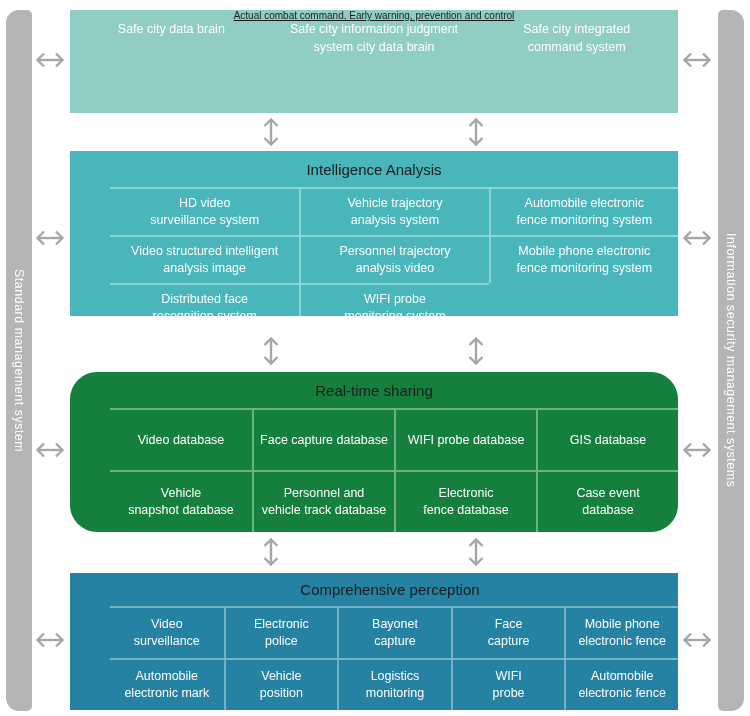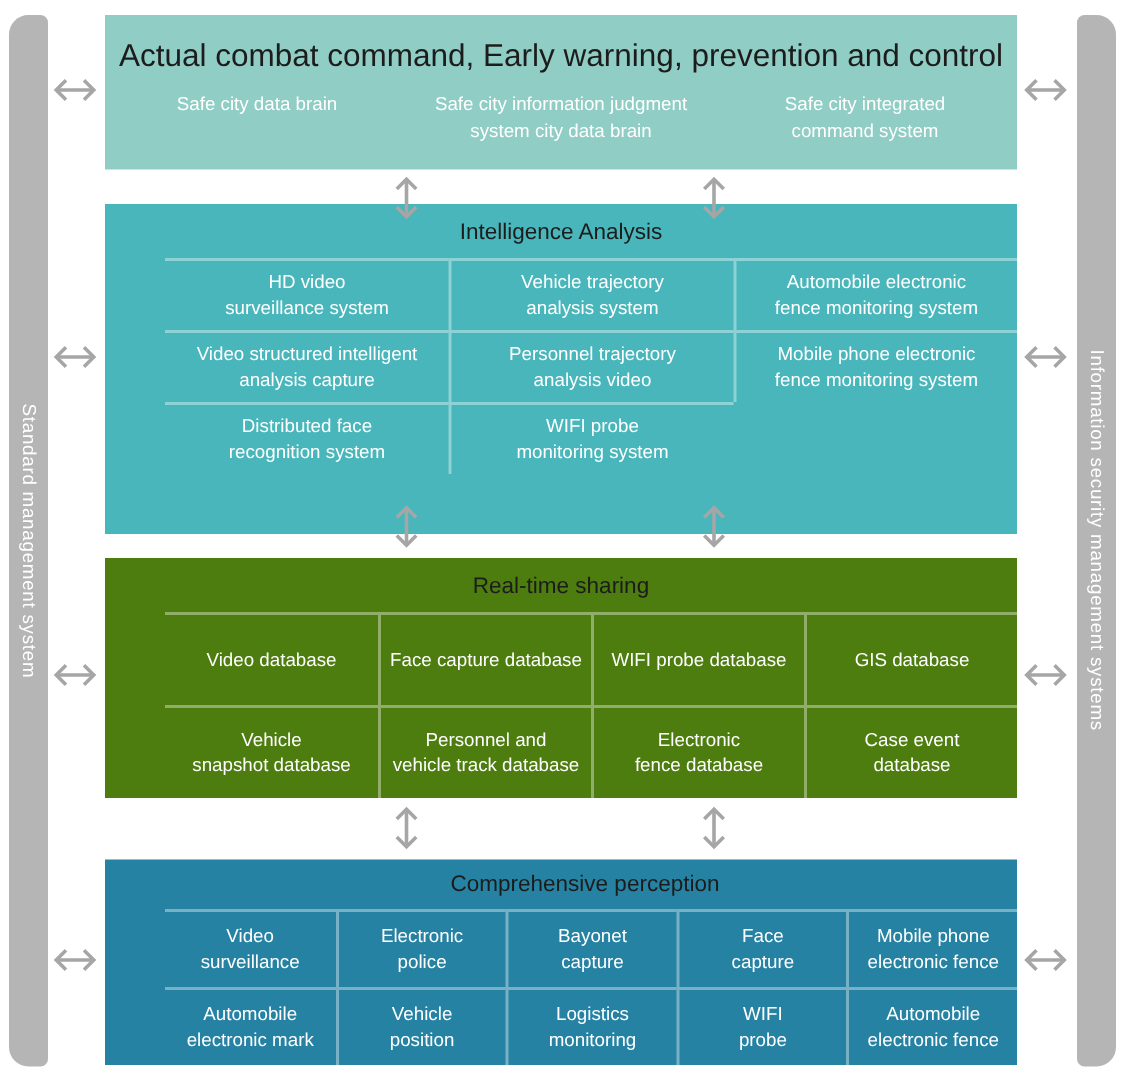--- a/index.html
+++ b/index.html
@@ -16,34 +16,34 @@
   #side-left  { left:6px;  border-radius:13px 5px 5px 13px; }
   #side-right { left:718px; border-radius:5px 13px 13px 5px; }
   .side-label {
     writing-mode:vertical-rl; color:#ffffff; font-size:12.5px; letter-spacing:0.5px;
     white-space:nowrap;
   }
 
   
   .band { position:absolute; left:70px; width:608px; box-sizing:border-box; }
   #band1 { top:10px;  height:103px; background:#8fcdc5; }
-  #band2 { top:136px; height:220px; background:#48b6bb; }
-  #band3 { top:372px; height:160px; background:#4d7c0f; }
+  #band2 { top:151px; height:165px; background:#48b6bb; }
+  #band3 { top:372px; height:160px; background:#15803d;border-radius:27px; }
   #band4 { top:573px; height:137px; background:#2682a3; }
 
   .band-title {
     text-align:center; color:#1c1c1c; font-size:15px; font-weight:500;
   }
-  #band1 .band-title { padding-top:16px; font-size:21px; }
+  #band1 .band-title { font-size:10px;text-decoration:underline; }
   #band2 .band-title { height:36px; line-height:38px; }
   #band3 .band-title { height:36px; line-height:38px; }
   #band4 .band-title { height:33px; line-height:34px;padding-left:32px; }
 
   
-  .row3 { display:flex; margin-top:11px; }
+  .row3 { display:flex; }
   .row3 .item {
     flex:1; text-align:center; color:#ffffff; font-size:12.5px; line-height:1.4;
     white-space:pre-line;
   }
 
   
   .grid { display:grid;padding-left:40px; }
   #band2 .grid { grid-template-columns:repeat(3,1fr); grid-auto-rows:48px; }
   #band3 .grid { grid-template-columns:repeat(4,1fr); grid-auto-rows:62px; }
   #band4 .grid { grid-template-columns:repeat(5,1fr); grid-auto-rows:52px; }
@@ -88,21 +88,21 @@
   <div class="band" id="band2">
     <div class="band-title">Intelligence Analysis</div>
     <div class="grid">
       <div class="cell">HD video
 surveillance system</div>
       <div class="cell">Vehicle trajectory
 analysis system</div>
       <div class="cell">Automobile electronic
 fence monitoring system</div>
       <div class="cell">Video structured intelligent
-analysis capture</div>
+analysis image</div>
       <div class="cell">Personnel trajectory
 analysis video</div>
       <div class="cell">Mobile phone electronic
 fence monitoring system</div>
       <div class="cell">Distributed face
 recognition system</div>
       <div class="cell">WIFI probe
 monitoring system</div>
     </div>
   </div>

